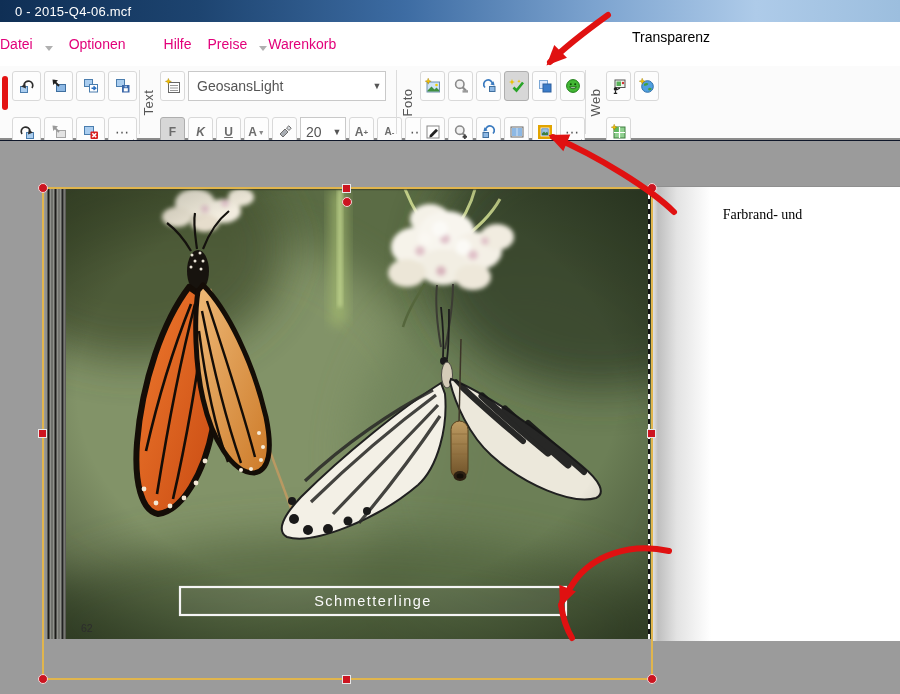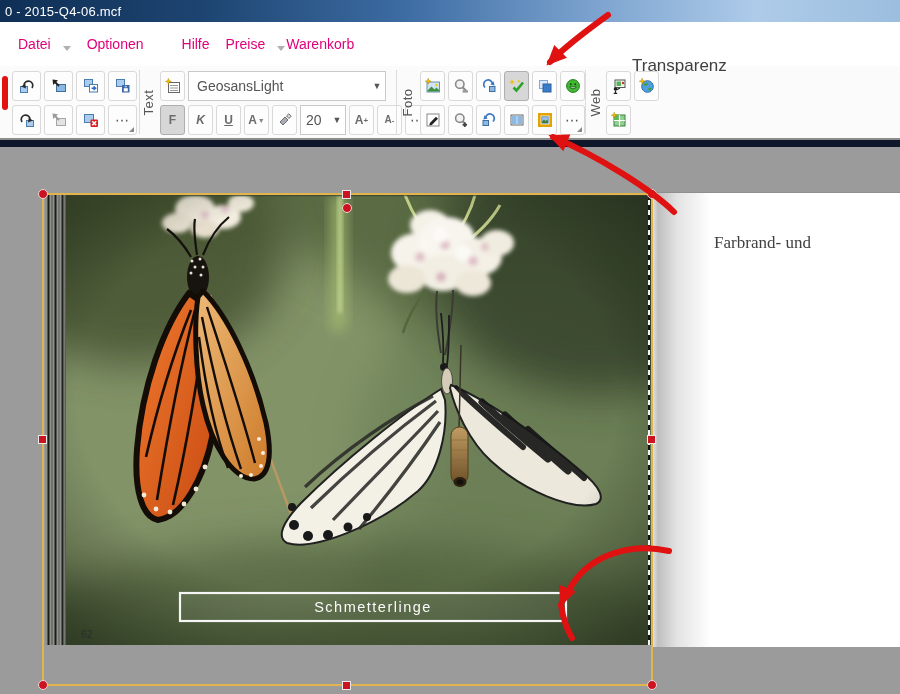--- a/index.html
+++ b/index.html
@@ -1,31 +1,31 @@
 <!DOCTYPE html>
 <html><head>
 <meta charset="utf-8">
 <style>
   * { margin:0; padding:0; box-sizing:border-box; }
   html,body { width:900px; height:694px; overflow:hidden; font-family:"Liberation Sans", sans-serif; background:#9b9b9b; }
   #app { position:relative; width:900px; height:694px; }
 
   
   .titlebar { height:22px; background:linear-gradient(90deg,#0f2f55 0%,#1d4470 22%,#3d6ca3 45%,#7ca3cf 66%,#aecbe9 84%,#9cbede 100%);
-    display:flex; align-items:center; padding-left:5px; }
+    display:flex; align-items:center; padding-left:15px; }
   .titlebar span { color:#fff; font-size:13px; letter-spacing:.2px; }
 
   
   .menubar { height:44px; background:#ffffff; display:flex; align-items:center; }
   .mitem { color:#e2007a; font-size:14px; cursor:default; }
   .mcaret { width:0; height:0; border-left:4px solid transparent; border-right:4px solid transparent; border-top:5px solid #b0b0b0; margin-top:8px; }
 
   
   .toolbar { position:relative; height:74px; background:#fbfbfb; border-bottom:2px solid #8c8c8c; }
-  .tbgroup { position:absolute; top:5px; display:flex; flex-direction:column; gap:4px; }
+  .tbgroup { position:absolute; top:5px; display:flex; flex-direction:column; gap:16px; }
   .tbrow { display:flex; gap:3px; }
   .tbtn { width:29px; height:30px; background:#fdfdfd; border:1px solid #d9d9d9; border-radius:3px;
     display:flex; align-items:center; justify-content:center; position:relative; }
   .tbtn.small { width:25px; }
   .tbtn.active { background:#d7d7d7; border-color:#afafaf; }
   .tbtn svg { display:block; }
   .tsep { position:absolute; top:4px; height:64px; width:1px; background:#dcdcdc; }
   .vlabel { position:absolute; top:0; height:72px; width:16px; display:flex; align-items:center; justify-content:center; }
   .vlabel span { transform:rotate(-90deg); font-size:13px; color:#555; white-space:nowrap; letter-spacing:.5px; }
   .glyph { font-size:12px; color:#6b6b6b; font-weight:bold; line-height:1; }
@@ -33,48 +33,48 @@
   .glyph.un { text-decoration:underline; }
   .combo { height:30px; background:#fff; border:1px solid #c9c9c9; display:flex; align-items:center; }
   .combo .val { flex:1; font-size:14px; color:#555; padding-left:8px; }
   .combo .caret { width:16px; text-align:center; color:#555; font-size:9px; }
   .dots { font-size:14px; color:#555; letter-spacing:1px; line-height:0; }
   .cornertri { position:absolute; right:2px; bottom:2px; width:0; height:0; border-left:5px solid transparent; border-bottom:5px solid #8a8a8a; }
   .supsign { font-size:8px; color:#6b6b6b; font-weight:bold; vertical-align:super; }
   .redmark { position:absolute; left:2px; top:10px; width:6px; height:34px; background:#e31212; border-radius:3px; }
 
   
-  .workspace { position:relative; height:554px; background:#9b9b9b; border-top:7px solid #0f172a; overflow:hidden; }
+  .workspace { position:relative; height:554px; background:#9b9b9b; border-top:1px solid #0f172a; overflow:hidden; }
   .page-right { position:absolute; left:651px; top:45px; width:249px; height:455px;
     background:linear-gradient(90deg,#ededed 0px,#bfbfbf 7px,#e3e3e3 26px,#ffffff 60px);
     border-top:1px solid #8f8f8f; z-index:1; }
   .page-photo { position:absolute; left:45px; top:48px; width:606px; height:450px; z-index:2; }
   .dashedge { position:absolute; left:648px; top:48px; width:2px; height:450px; z-index:3;
     background:repeating-linear-gradient(180deg,#111 0 5px,#f5f5f5 5px 10px); }
   .selframe { position:absolute; left:42px; top:46px; width:611px; height:493px; border:2px solid #e0b54d; z-index:4; }
   .handle { position:absolute; z-index:5; background:#cc1420; }
   .handle.circ { width:10px; height:10px; border-radius:50%; border:1px solid #f2d6d6; }
   .handle.sq { width:9px; height:9px; border:1px solid #e8e8e8; }
 
   
-  .anno { position:absolute; color:#404040; font-size:17px; z-index:50; line-height:23px;margin-top:28px; }
+  .anno { position:absolute; color:#000000; font-size:14px; z-index:50; line-height:23px; }
   .anno.center { text-align:center;font-family:Liberation Serif, serif; }
   #arrows { position:absolute; left:0; top:0; width:900px; height:694px; z-index:49; pointer-events:none; }
 </style>
 </head>
 <body>
 
 <div id="app">
 
   <div class="titlebar">
     <span>0 - 2015-Q4-06.mcf</span>
   </div>
 
   <div class="menubar">
-    <span class="mitem" style="margin-left:18px">Datei</span>
+    <span class="mitem" style="">Datei</span>
     <span class="mcaret" style="margin-left:12px"></span>
     <span class="mitem" style="margin-left:16px">Optionen</span>
     <span class="mitem" style="margin-left:38px">Hilfe</span>
     <span class="mitem" style="margin-left:16px">Preise</span>
     <span class="mcaret" style="margin-left:12px"></span>
     <span class="mitem" style="margin-left:1px">Warenkorb</span>
   </div>
 
   <div class="toolbar">
     <div class="redmark"></div>

